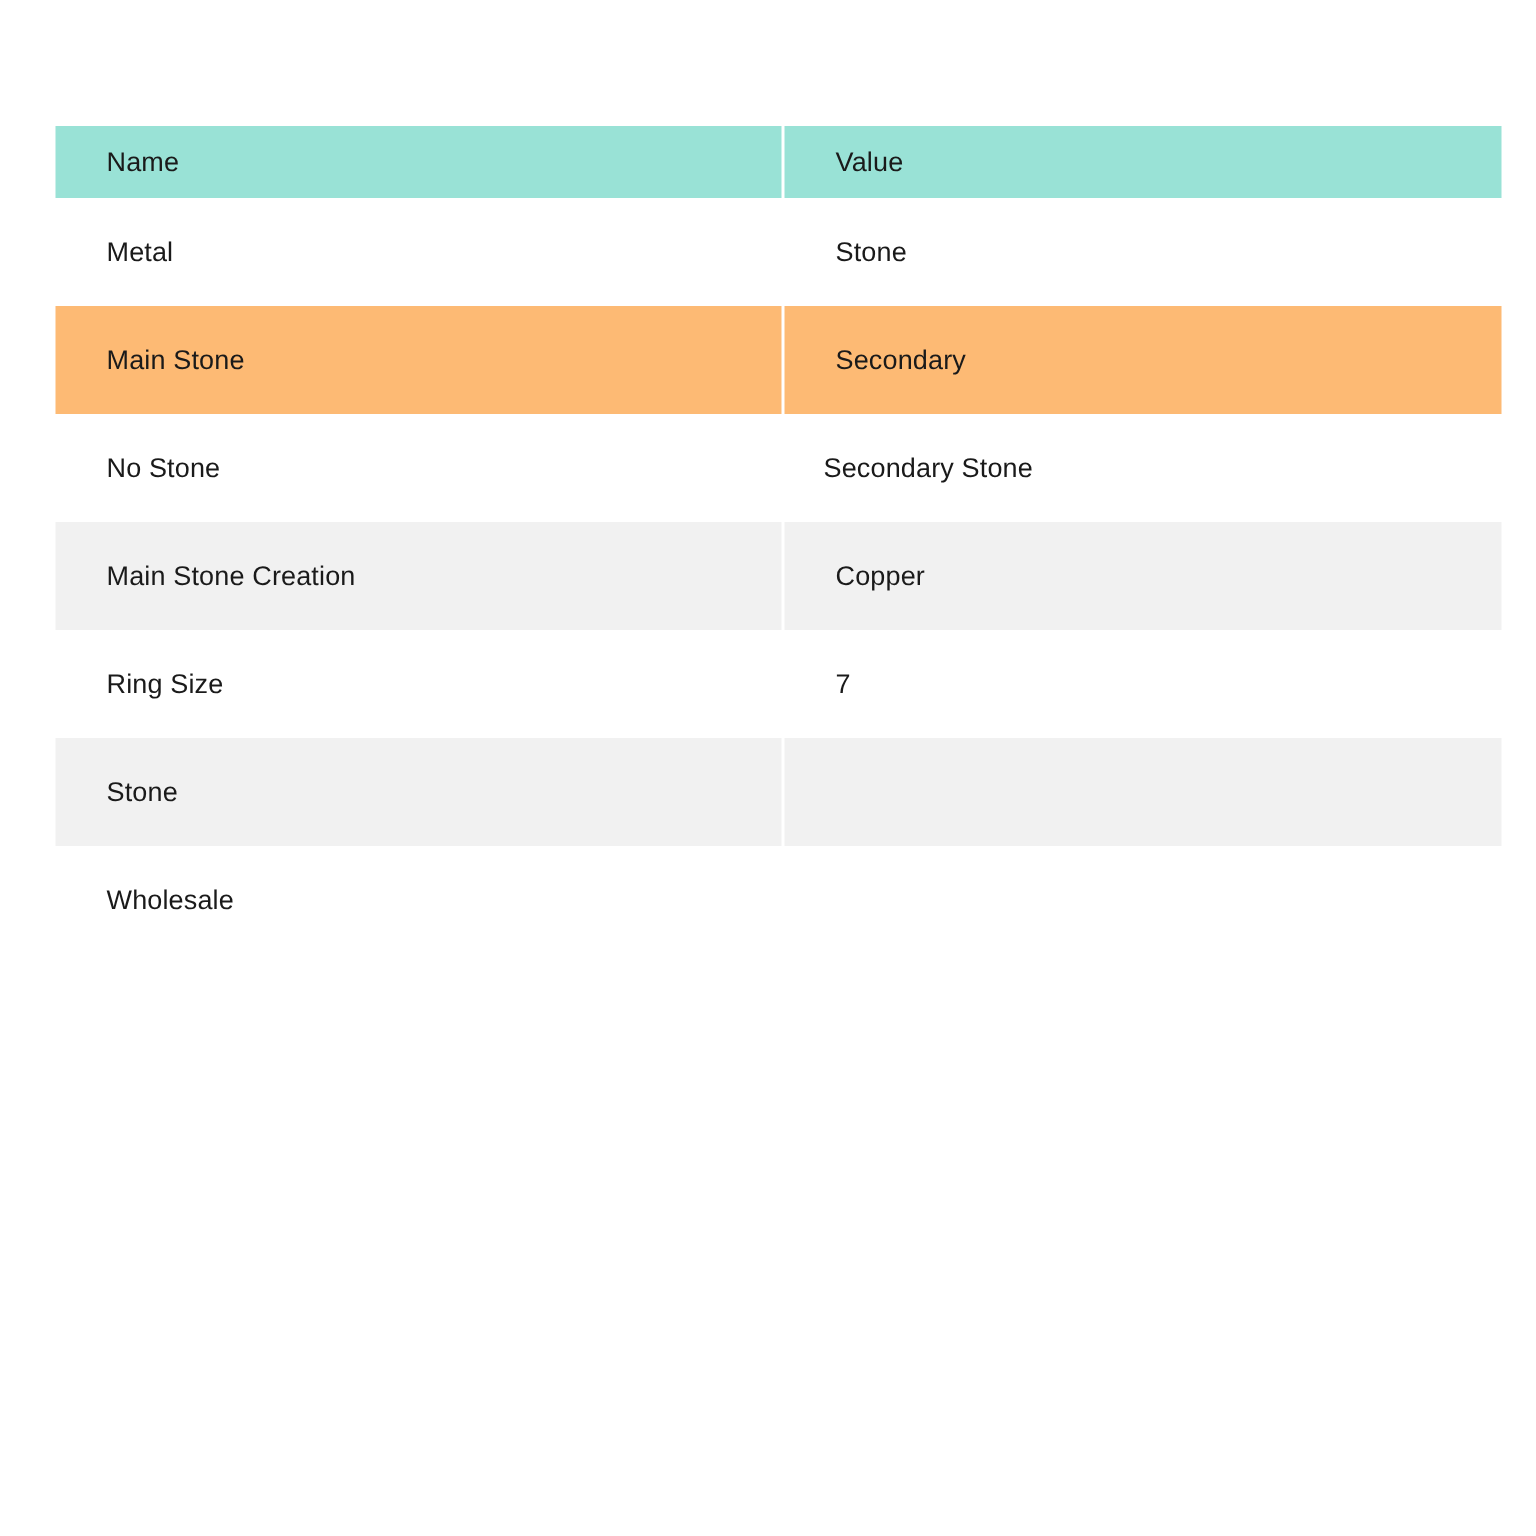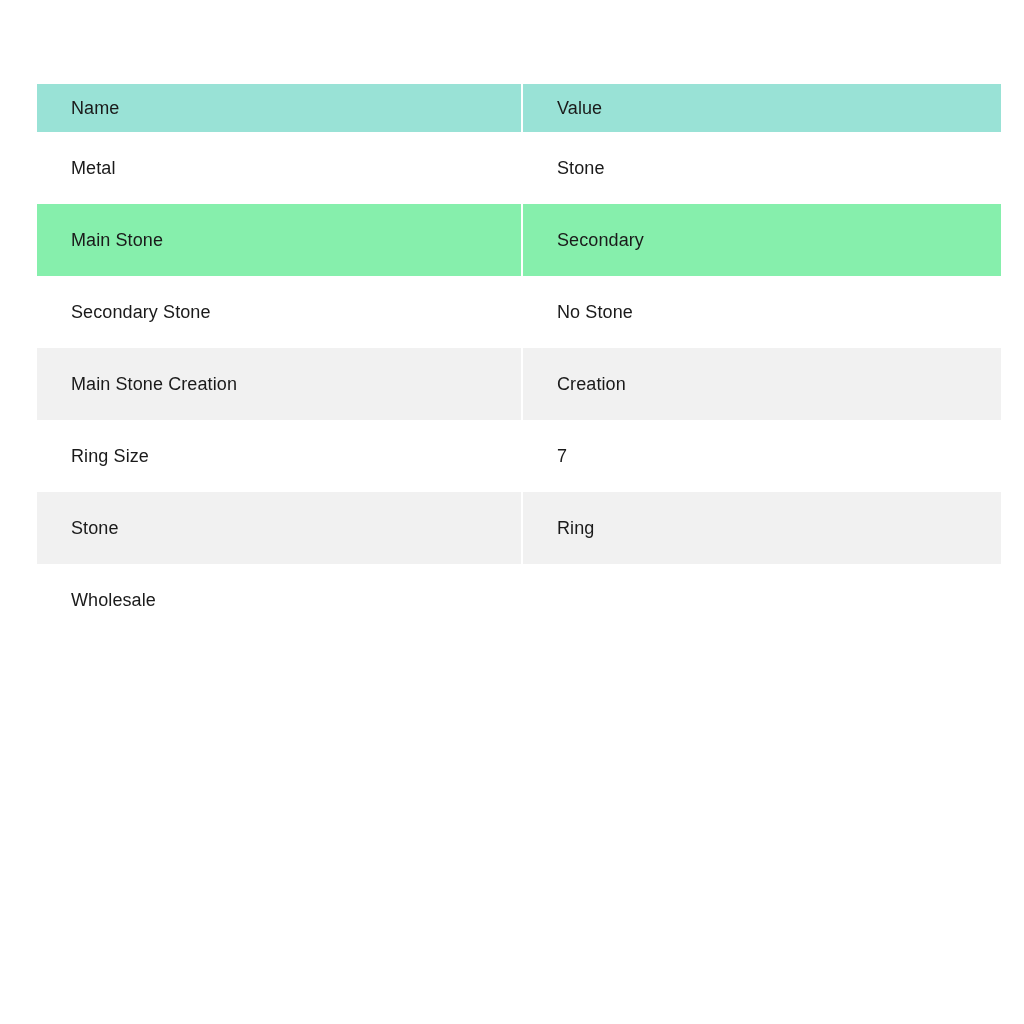--- a/index.html
+++ b/index.html
@@ -52,42 +52,41 @@
   <div class="row header" style="background: rgb(153, 226, 214);">
     <div class="cell name-col">Name</div>
     <div class="cell value-col">Value</div>
   </div>
   <div id="table-body">
   <div class="row">
     <div class="cell name-col">Metal</div>
     <div class="cell value-col">Stone</div>
   </div>
 
-  <div class="row" style="background: #86efac;">
+  <div class="row" style="background: #fdba74;">
     <div class="cell name-col">Main Stone</div>
     <div class="cell value-col">Secondary</div>
   </div>
 
   <div class="row">
+    <div class="cell value-col">No Stone</div>
     <div class="cell name-col">Secondary Stone</div>
-    <div class="cell value-col">No Stone</div>
   </div>
 
   <div class="row" style="background: rgb(241, 241, 241); text-align: center;">
     <div class="cell name-col">Main Stone Creation</div>
-    <div class="cell value-col">Creation</div>
+    <div class="cell value-col">Copper</div>
   </div>
 
   <div class="row">
     <div class="cell name-col">Ring Size</div>
     <div class="cell value-col">7</div>
   </div>
 
   <div class="row" style="background: rgb(241, 241, 241);">
     <div class="cell name-col">Stone</div>
-    <div class="cell value-col">Ring</div>
   </div>
 
   <div class="row">
     <div class="cell name-col">Wholesale</div>
   </div>
 </div>
 </div>
 
 </body></html>

